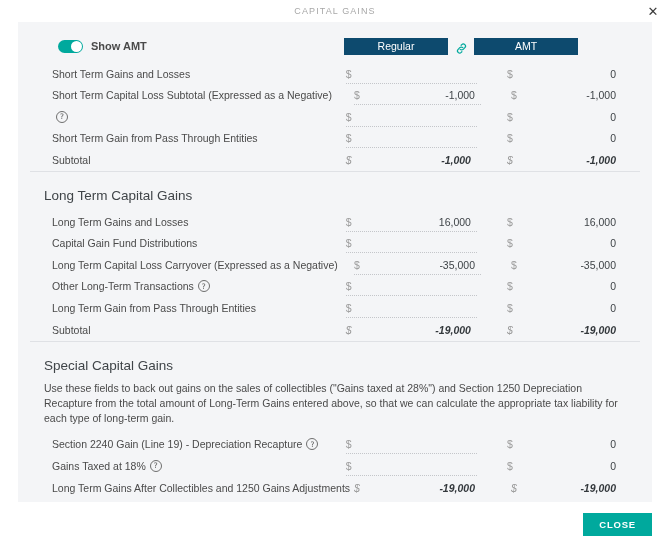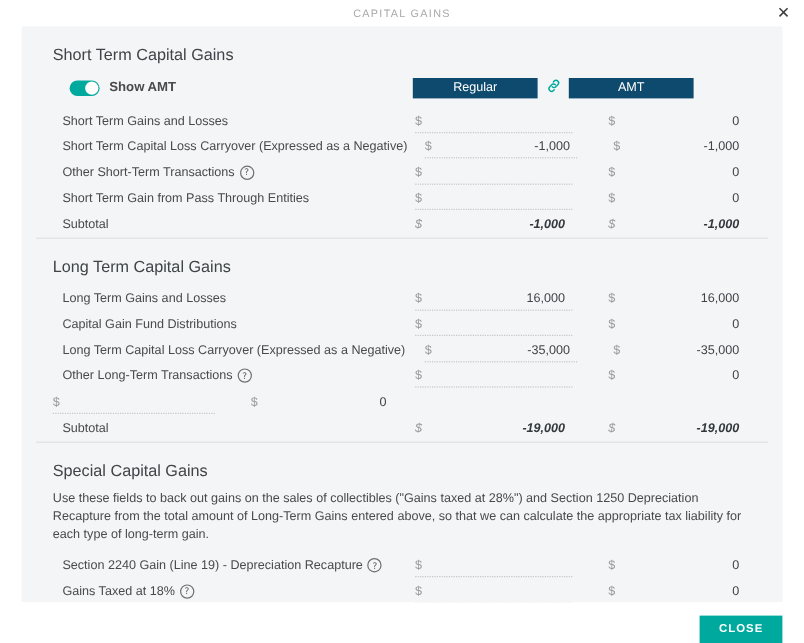--- a/index.html
+++ b/index.html
@@ -106,21 +106,21 @@
   .toggle-label {
     font-size: 11px;
     color: #4a4a4a;
     margin-left: 8px;
     font-weight: bold;
   }
 
   .col-head {
     position: absolute;
     display: flex;
-    align-items: flex-start;
+    align-items: flex-end;
   }
   .colbtn {
     background: #0d4a6e;
     color: #ffffff;
     font-size: 10.5px;
     text-align: center;
     height: 17px;
     line-height: 17px;
     cursor: pointer;
     user-select: none;
@@ -249,21 +249,20 @@
 <body>
 
 <div class="titlebar">
   <div class="titlebar-title">CAPITAL GAINS</div>
   <div class="close-x">✕</div>
 </div>
 
 <div class="card">
   <div id="sections-root">
       <div class="section">
-        <div class="section-title">Short Term Capital Gains</div>
         <div class="toggle-row">
           <div class="toggle-wrap">
             <span class="toggle">
               <span class="knob"></span>
             </span>
             <span class="toggle-label">Show AMT</span>
           </div>
           <div class="col-head" style="left: 312px;">
             <div class="colbtn regular">Regular</div>
             <div class="link-icon">
@@ -284,35 +283,34 @@
             <span class="amount"></span>
             <span class="field"></span>
           </div>
           <div class="cell amt">
             <span class="dollar">$</span>
             <span class="amount">0</span>
           </div>
         </div>
         <div class="row">
           <div class="label">
-            <span>Short Term Capital Loss Carryover (Expressed as a Negative)</span>
+            <span>Short Term Capital Loss Subtotal (Expressed as a Negative)</span>
           </div>
           <div class="cell regular input">
             <span class="dollar">$</span>
             <span class="amount">-1,000</span>
             <span class="field"></span>
           </div>
           <div class="cell amt">
             <span class="dollar">$</span>
             <span class="amount">-1,000</span>
           </div>
         </div>
         <div class="row">
           <div class="label">
-            <span>Other Short-Term Transactions</span>
             <span class="help">?</span>
           </div>
           <div class="cell regular input">
             <span class="dollar">$</span>
             <span class="amount"></span>
             <span class="field"></span>
           </div>
           <div class="cell amt">
             <span class="dollar">$</span>
             <span class="amount">0</span>
@@ -400,20 +398,23 @@
             <span class="dollar">$</span>
             <span class="amount"></span>
             <span class="field"></span>
           </div>
           <div class="cell amt">
             <span class="dollar">$</span>
             <span class="amount">0</span>
           </div>
         </div>
         <div class="row">
+          <div class="label">
+            <span>Long Term Gain from Pass Through Entities</span>
+          </div>
           <div class="cell regular input">
             <span class="dollar">$</span>
             <span class="amount"></span>
             <span class="field"></span>
           </div>
           <div class="cell amt">
             <span class="dollar">$</span>
             <span class="amount">0</span>
           </div>
         </div>

